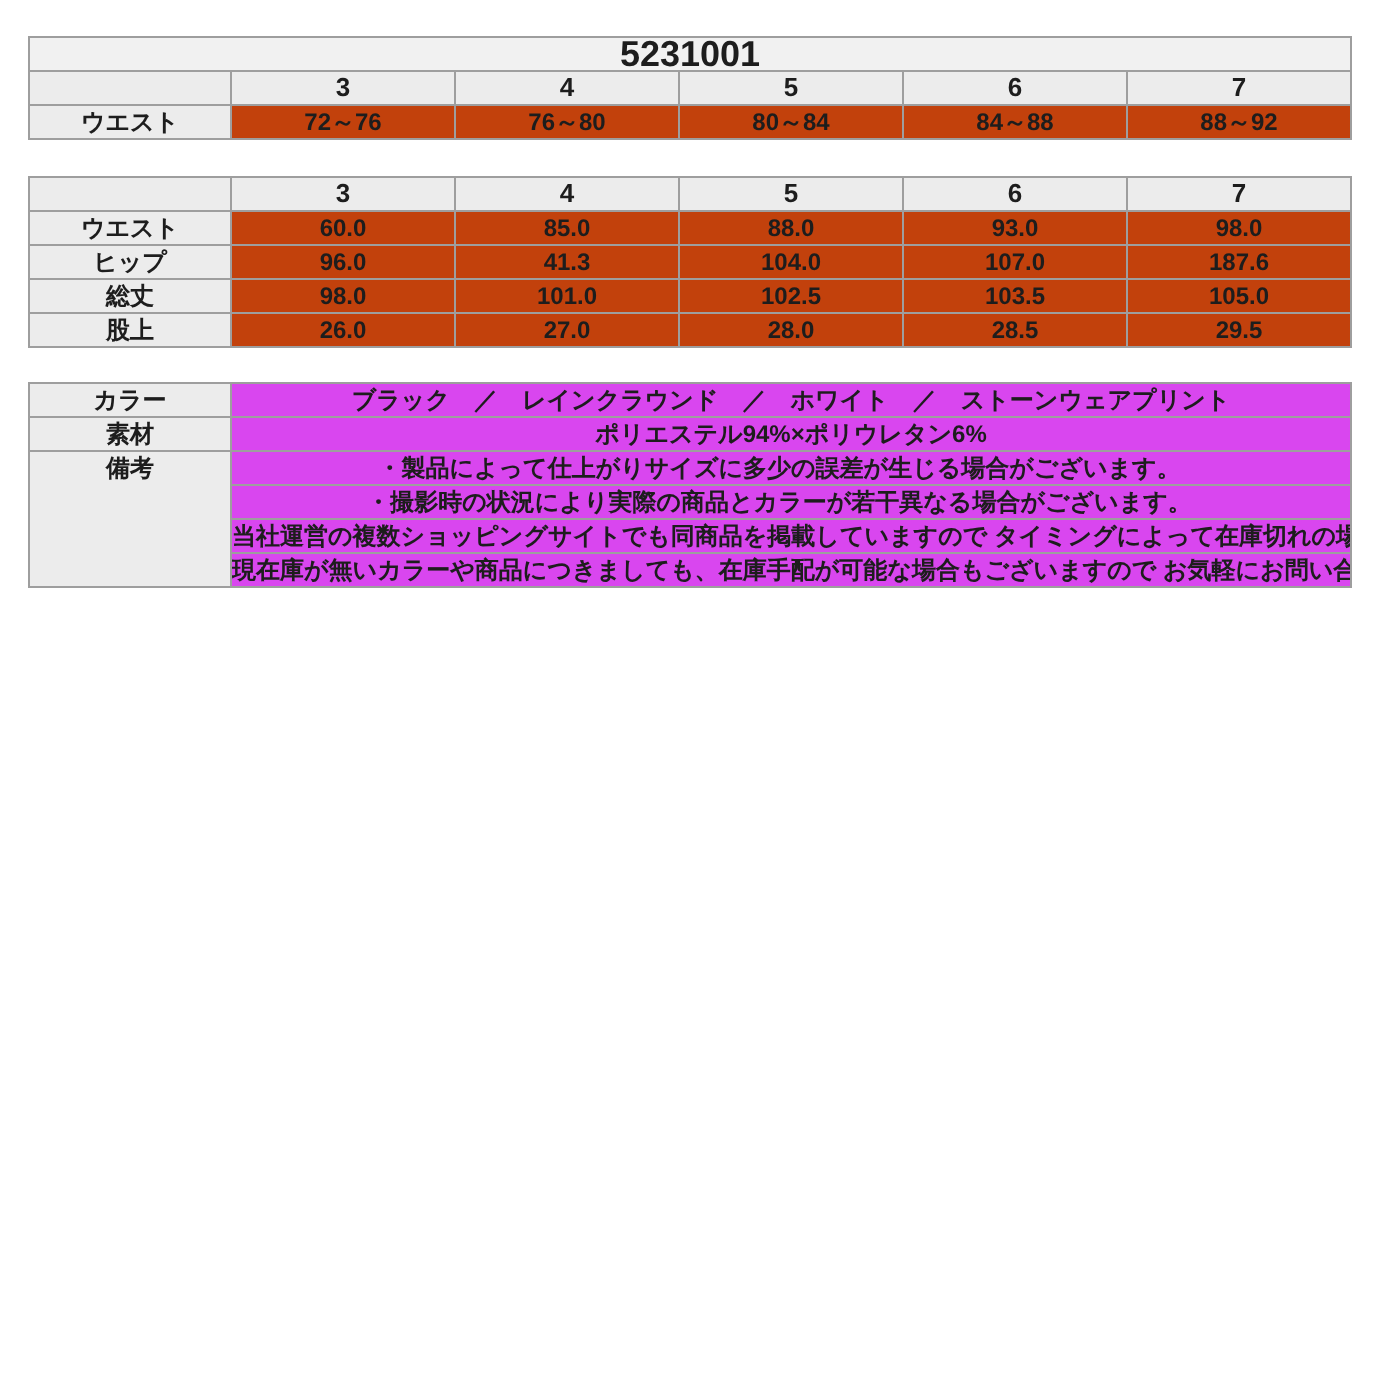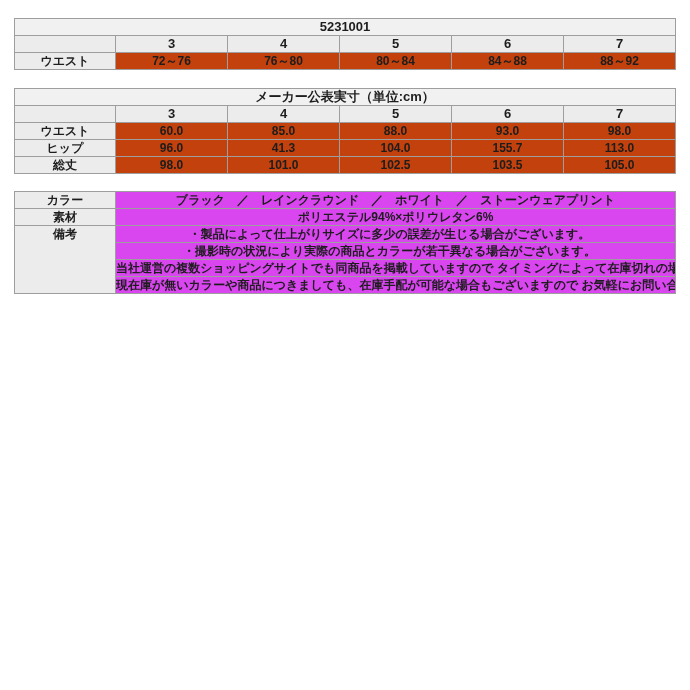--- a/index.html
+++ b/index.html
@@ -32,21 +32,21 @@
     border:1px solid var(--border,#9e9e9e);
     height:16px;
     line-height:16px;
     padding:0;
     text-align:center;
     overflow:hidden;
     white-space:nowrap;
   }
   td.title{
     background:var(--title-bg,#f1f1f1);
-    font-size:13px;
+    font-size:18px;
   }
   td.hdr{
     background:var(--label-bg,#ececec);
     font-size:13px;
   }
   td.lbl{
     background:var(--label-bg,#ececec);
   }
   td.lbl-top{
     vertical-align:top;
@@ -110,23 +110,20 @@
   <table class="tbl" id="tbl-actual">
     <colgroup>
         <col style="width:101px">
         <col>
         <col>
         <col>
         <col>
         <col>
       </colgroup>
     <tbody>
-      <tr>
-        <td class="title" colspan="6">メーカー公表実寸（単位:cm）</td>
-      </tr>
 
     <tr>
           <td class="hdr"></td>
           <td class="hdr">3</td>
           <td class="hdr">4</td>
           <td class="hdr">5</td>
           <td class="hdr">6</td>
           <td class="hdr">7</td>
         </tr>
         <tr>
@@ -135,30 +132,38 @@
           <td class="cell">85.0</td>
           <td class="cell">88.0</td>
           <td class="cell">93.0</td>
           <td class="cell">98.0</td>
         </tr>
         <tr>
           <td class="lbl">ヒップ</td>
           <td class="cell">96.0</td>
           <td class="cell">41.3</td>
           <td class="cell">104.0</td>
-          <td class="cell">155.7</td>
-          <td class="cell">113.0</td>
+          <td class="cell">107.0</td>
+          <td class="cell">187.6</td>
         </tr>
         <tr>
           <td class="lbl">総丈</td>
           <td class="cell">98.0</td>
           <td class="cell">101.0</td>
           <td class="cell">102.5</td>
           <td class="cell">103.5</td>
           <td class="cell">105.0</td>
+        </tr>
+        <tr>
+          <td class="lbl">股上</td>
+          <td class="cell">26.0</td>
+          <td class="cell">27.0</td>
+          <td class="cell">28.0</td>
+          <td class="cell">28.5</td>
+          <td class="cell">29.5</td>
         </tr>
       </tbody>
   </table>
 
   <table class="tbl" id="tbl-details">
     <colgroup>
         <col style="width:101px">
         <col>
       </colgroup>
     <tbody>

